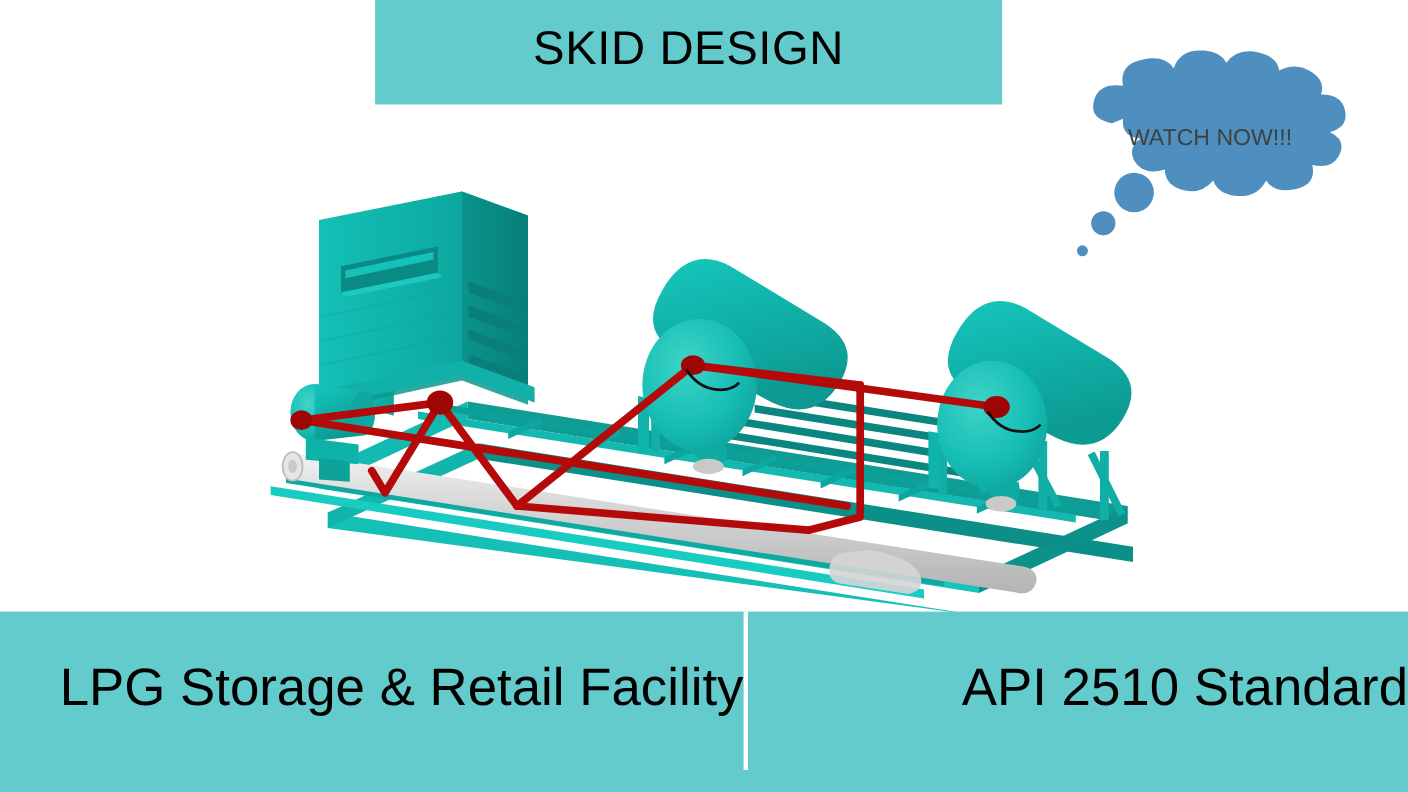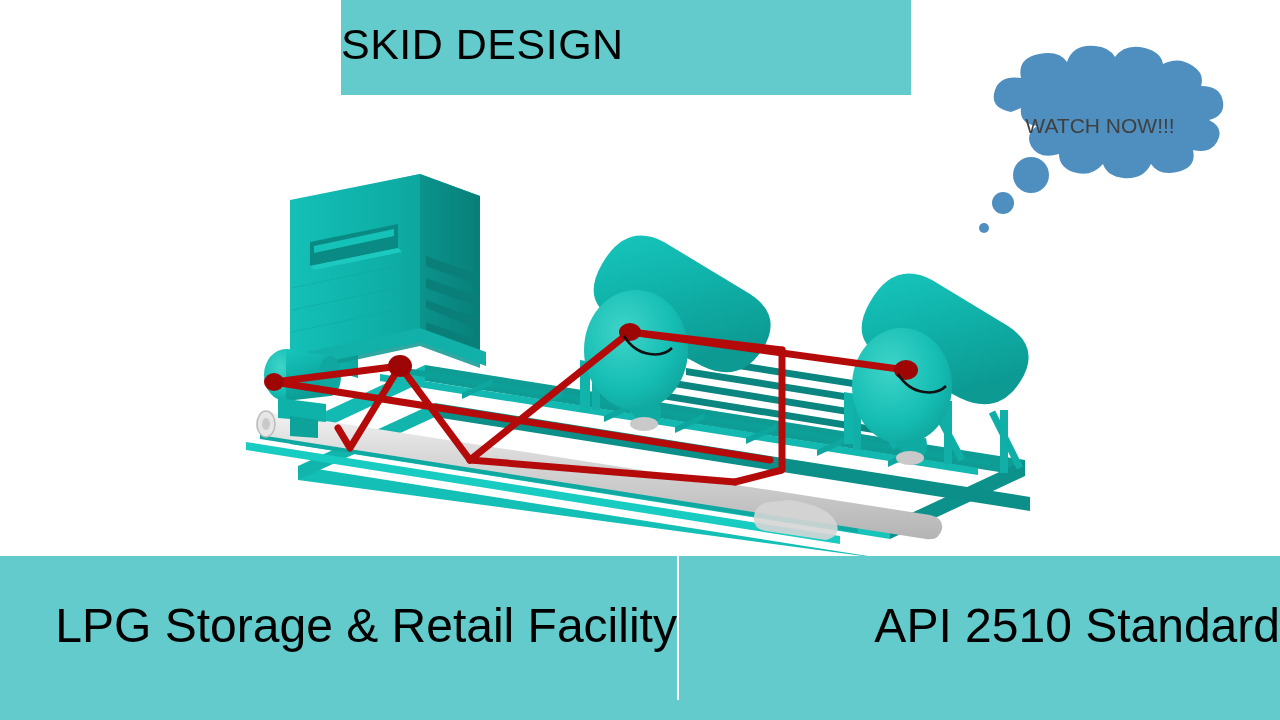--- a/index.html
+++ b/index.html
@@ -27,20 +27,21 @@
   
   #title-banner {
     position: absolute;
     left: 341px;
     top: 0px;
     width: 570px;
     height: 95px;
     background: #63CBCB;
     display: flex;
     align-items: center;
+    justify-content: center;
   }
   #title-text {
     font-size: 43px;
     color: #000000;
     letter-spacing: 0.5px;
     line-height: 1;
     white-space: nowrap;
     font-weight: normal;
     margin-top: -6px;
   }
@@ -84,21 +85,21 @@
     display: flex;
   }
   .footer-panel {
     height: 144px;
     display: flex;
     align-items: center;
     justify-content: flex-end;
     position: relative;
   }
   #footer-left  { width: 678px; }
-  #footer-right { width: 602px; border-left: 2px solid #ffffff; }
+  #footer-right { width: 602px; border-left: 4px solid #ffffff; }
   .footer-text {
     font-size: 48px;
     color: #000000;
     line-height: 1;
     white-space: nowrap;
     margin-top: -4px;
   }
 
   
   #illustration {

